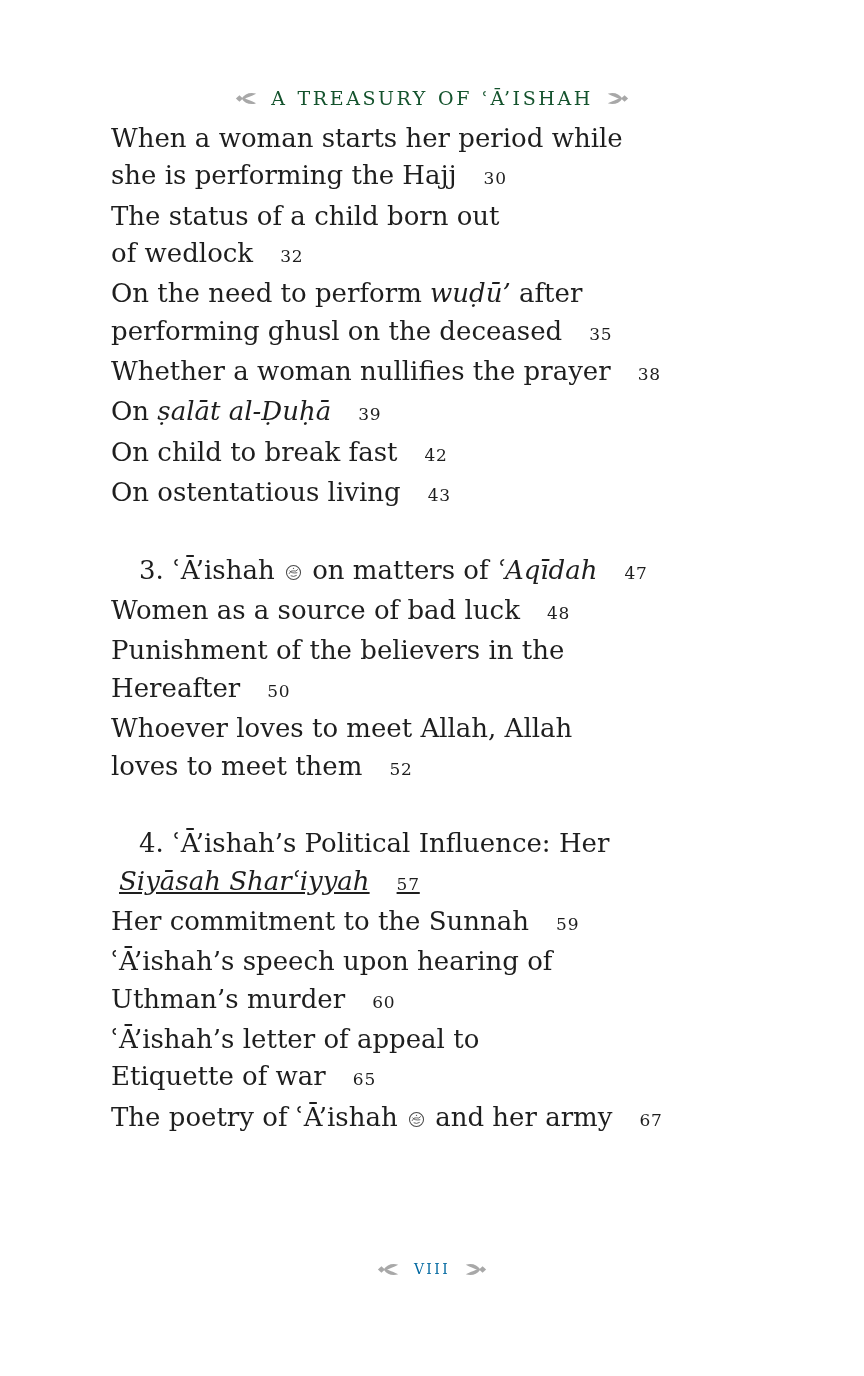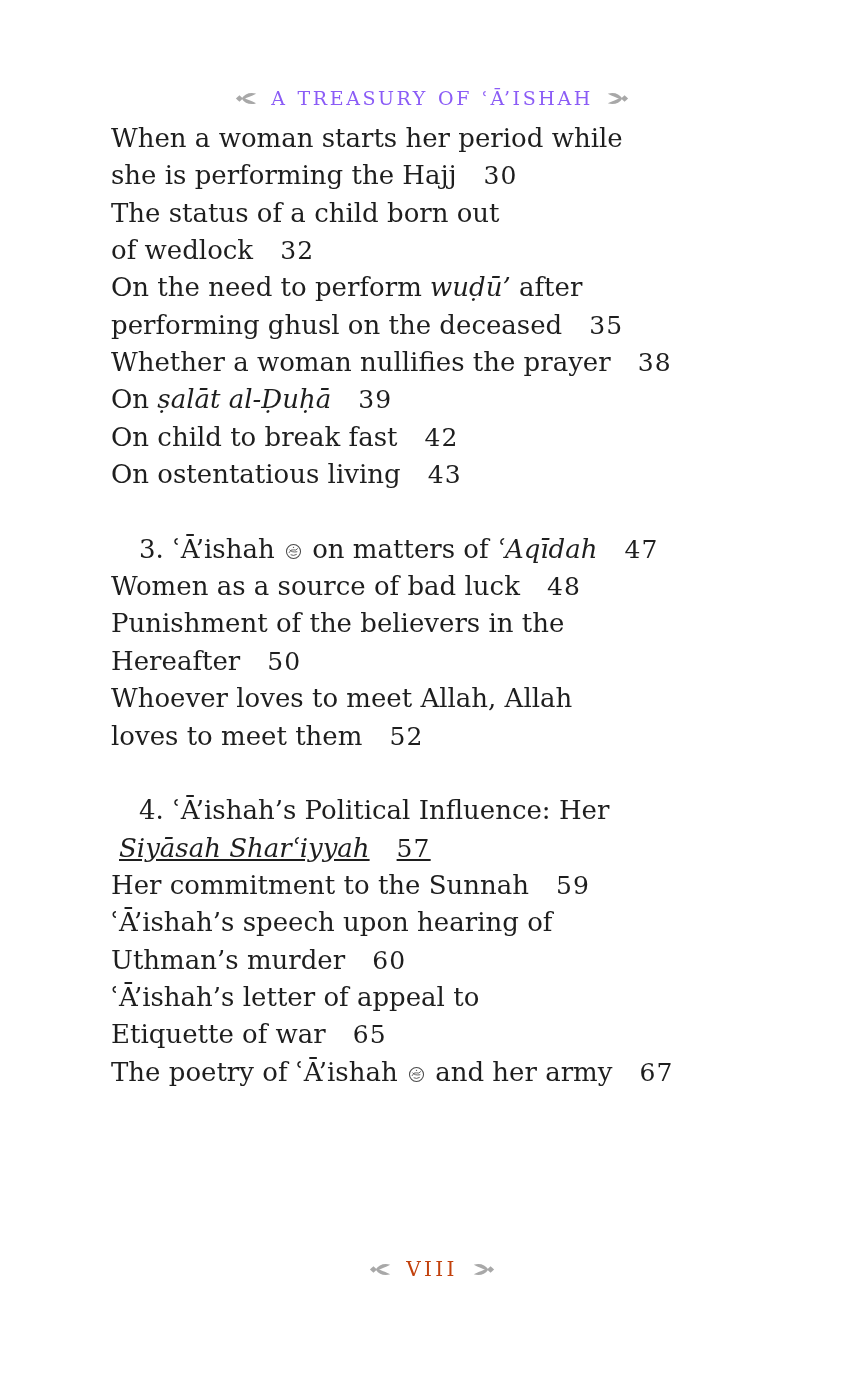--- a/index.html
+++ b/index.html
@@ -7,49 +7,49 @@
     position:relative;width:864px;height:1376px;background:#fff;overflow:hidden;
     font-family:"DejaVu Serif", serif;color:#1e1e1e;
     --orn:#a8a8a8;
   }
   
   .running-head{
     position:absolute;top:83px;left:0;width:100%;height:30px;
     display:flex;align-items:center;justify-content:center;gap:13px;
   }
   .running-head .head-title{
-    font-size:19px;letter-spacing:0.135em;word-spacing:0.08em;color:#8b5cf6;
+    font-size:19px;letter-spacing:0.135em;word-spacing:0.08em;color:#14532d;
     white-space:nowrap;
   }
   .orn{display:inline-block;width:23px;height:17px;color:var(--orn);flex:0 0 auto;}
   .orn.right svg{transform:scaleX(-1);}
   .orn svg{display:block;width:100%;height:100%;}
   
   .toc{position:absolute;top:120px;left:0;width:100%;}
   .line{
     font-size:26px;line-height:37.35px;padding-left:111px;white-space:nowrap;
   }
   .line.section{padding-left:130px;margin-left:9px;}
   .line.section-cont{padding-left:119px;text-decoration:underline;}
   .line.gap{margin-top:37.35px;}
   .sect-num{display:inline-block;margin-right:9px;}
   .it{font-style:italic;}
-  .pagenum{margin-left:27px;letter-spacing:0.045em;font-size:25px;text-align:center;}
+  .pagenum{margin-left:27px;letter-spacing:0.045em;font-size:17px;text-align:center;}
   .honorific{
     display:inline-block;width:19px;height:19px;vertical-align:-3px;margin:0 1px;
     color:#4a4a4a;
   }
   .honorific svg{display:block;width:100%;height:100%;}
   
   .folio{
     position:absolute;top:1253px;left:0;width:100%;height:32px;
     display:flex;align-items:center;justify-content:center;gap:14px;
   }
   .folio .folio-num{
-    font-size:20px;letter-spacing:0.17em;color:#c2410c;white-space:nowrap;
+    font-size:14px;letter-spacing:0.17em;color:#0369a1;white-space:nowrap;
   }
 </style>
 </head>
 <body>
 
 <div class="page" style="--orn: #a8a8a8;">
 
   <div class="running-head">
     <span class="orn left">
   <svg viewBox="0 0 26 18" aria-hidden="true">

